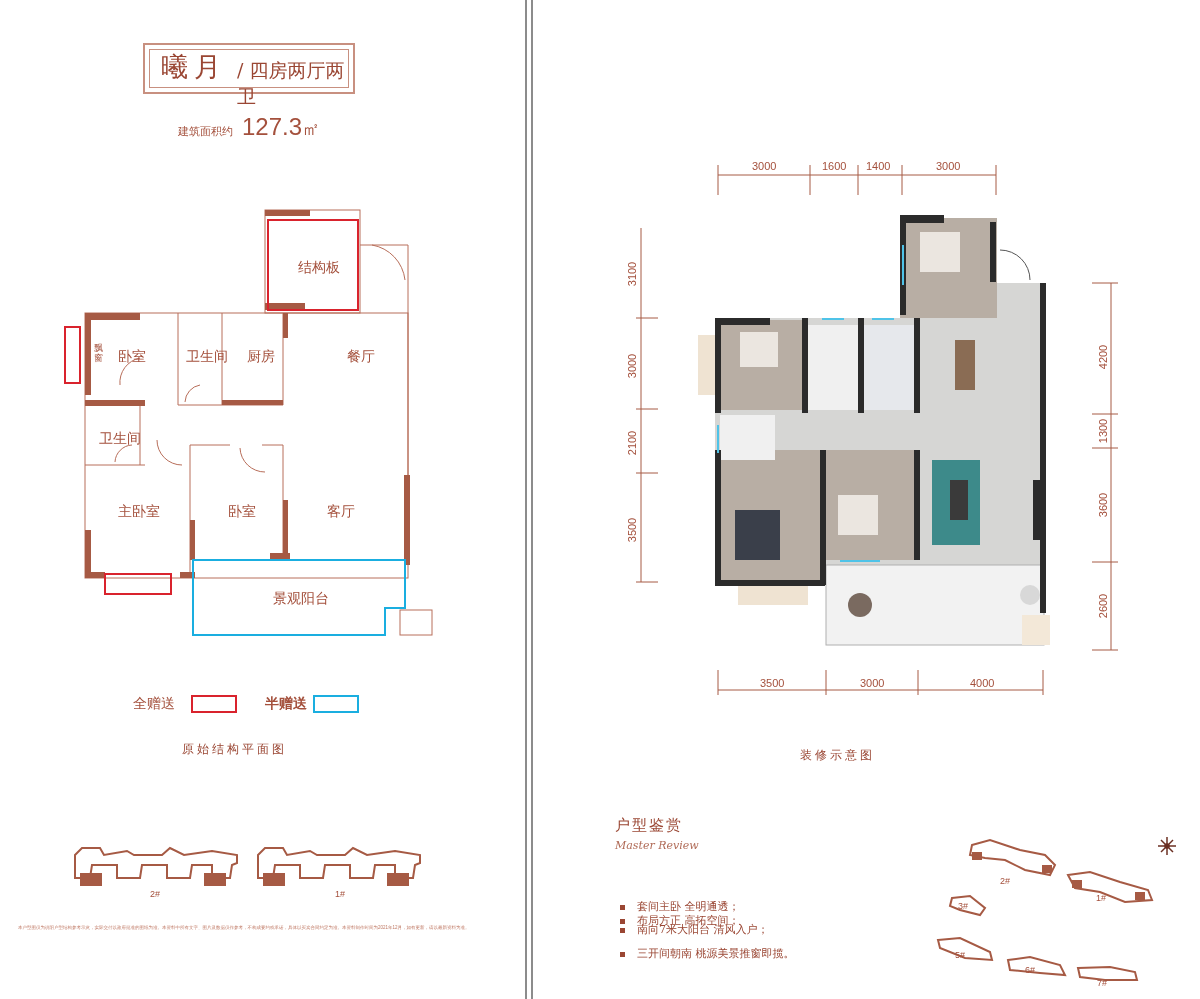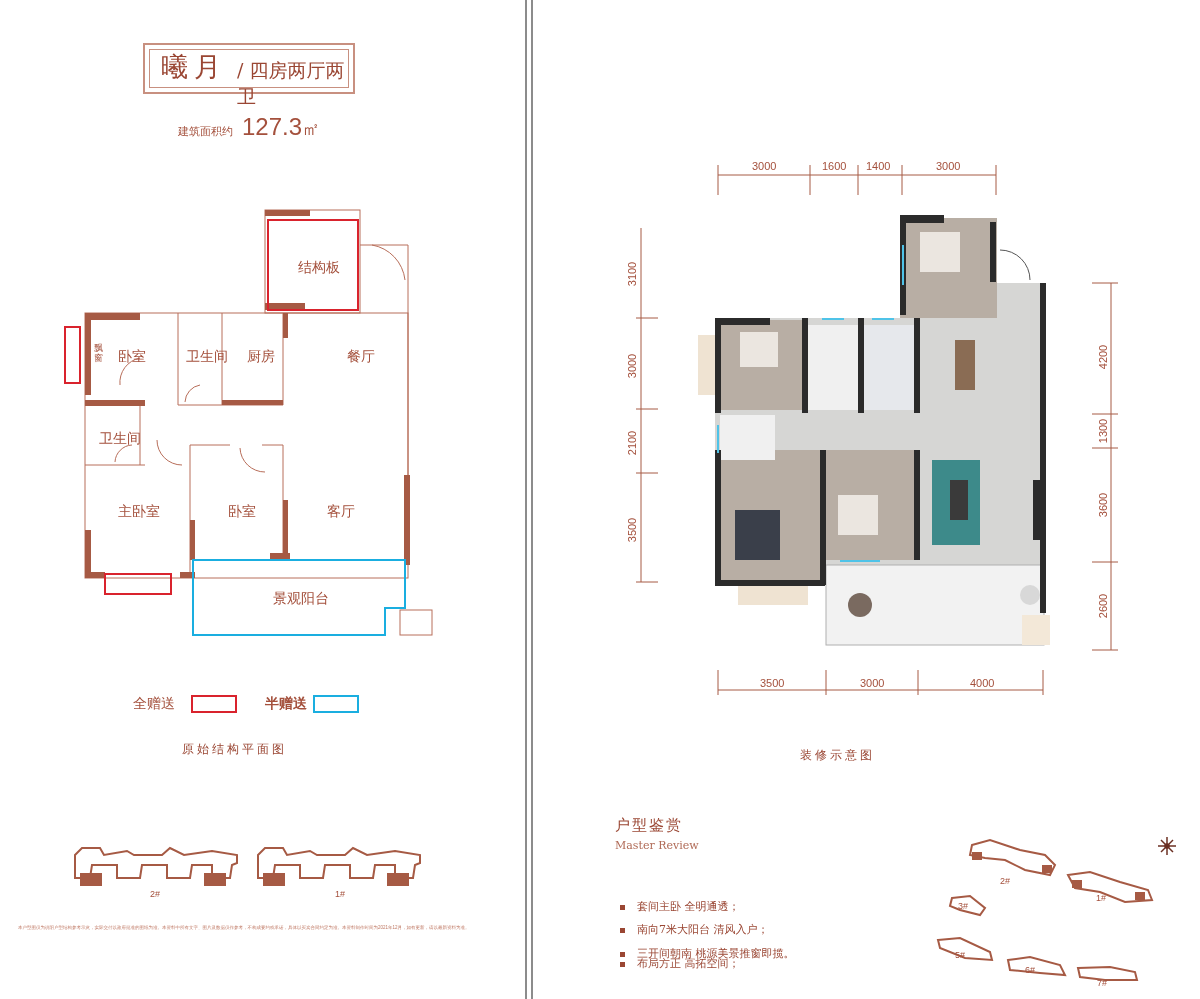--- a/index.html
+++ b/index.html
@@ -222,22 +222,22 @@
       <rect x="872" y="318" width="22" height="2"></rect>
       <rect x="717" y="425" width="2" height="28"></rect>
       <rect x="840" y="560" width="40" height="2"></rect>
     </g>
     <path d="M1000 250 A30 30 0 0 1 1030 280" fill="none" stroke="#555" stroke-width="1"></path>
   </svg>
 
   <span class="abs caption" style="left:800px;top:747px;">装修示意图</span>
 
   <span class="abs" style="left:615px;top:816px;font-size:15px;letter-spacing:2px;color:#9a4633;">户型鉴赏</span>
-  <span class="abs" style="left:615px;top:839px;font-size:11px;color:#b06a56;">Master Review</span>
-  <span class="bul" style="top:913px;margin-top:43px;">布局方正 高拓空间；</span>
+  <span class="abs" style="left:615px;top:839px;font-size:11px;font-style:italic;color:#b06a56;">Master Review</span>
+  <span class="bul" style="top:913px;">布局方正 高拓空间；</span>
   <span class="bul" style="top:899px;">套间主卧 全明通透；</span>
   <span class="bul" style="top:922px;">南向7米大阳台 清风入户；</span>
   <span class="bul" style="top:946px;">三开间朝南 桃源美景推窗即揽。</span>
 
   <svg class="abs" style="left:930px;top:830px;" width="270" height="165" viewBox="0 0 270 165">
     <g fill="none" stroke="#a65a44" stroke-width="2">
       <path d="M42 15 L60 10 L90 20 L115 25 L125 35 L120 45 L95 40 L75 30 L55 28 L40 25 Z"></path>
       <path d="M138 45 L160 42 L190 52 L218 60 L222 70 L195 72 L170 62 L145 58 Z"></path>
       <path d="M22 68 L40 66 L55 78 L50 85 L30 80 L20 76 Z"></path>
       <path d="M8 110 L30 108 L60 122 L62 130 L35 128 L10 118 Z"></path>

